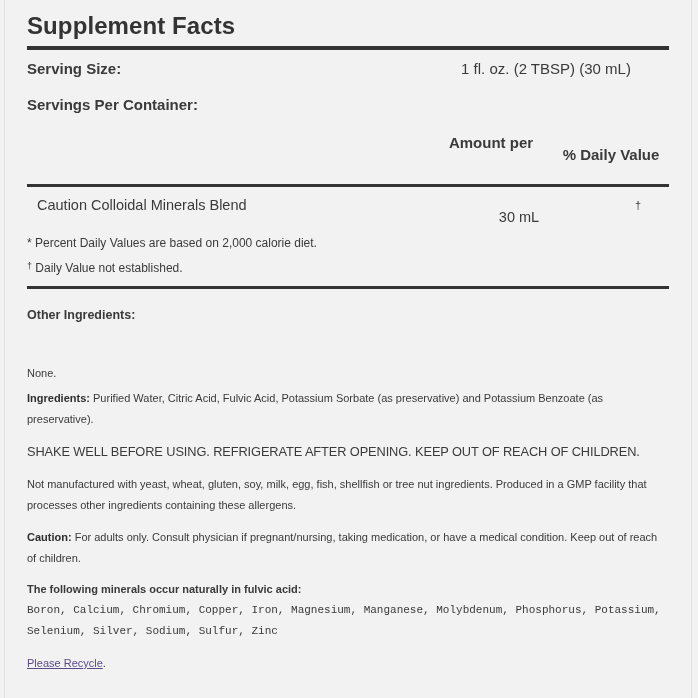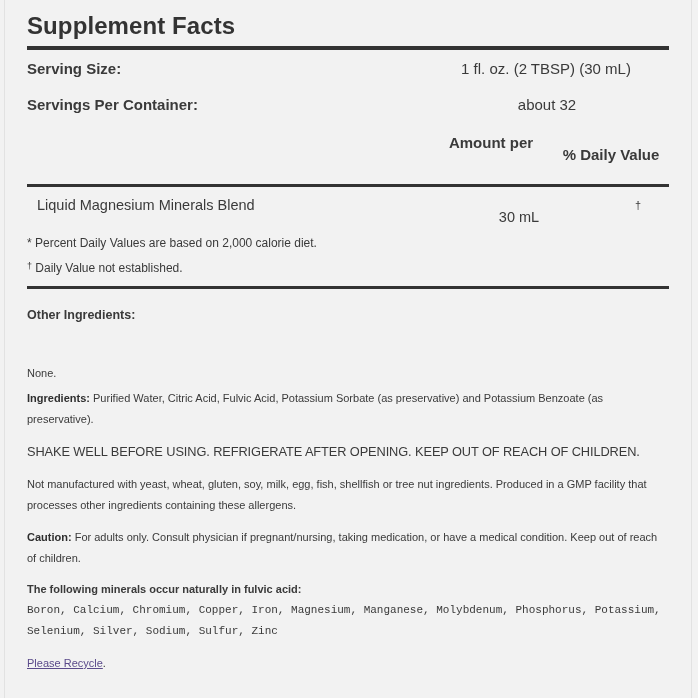--- a/index.html
+++ b/index.html
@@ -104,32 +104,31 @@
 <div class="title">Supplement Facts</div>
 <div class="rule-thick" style="top:46px;"></div>
 
 <div class="row" style="top:60px; height:20px;">
   <span class="label">Serving Size:</span>
   <span class="value" style="left:396px; width:246px; text-align:center; white-space:nowrap;">1 fl. oz. (2 TBSP) (30 mL)</span>
 </div>
 
 <div class="row" style="top:96px; height:20px;">
   <span class="label">Servings Per Container:</span>
-  <span class="value" style="left:430px; width:180px;">about 32</span>
 </div>
 
 <div class="col-head" style="left:428px; top:131px; width:126px;">
   <div>Amount per</div>
 </div>
 <div class="col-head" style="left:552px; top:143px; width:118px;">% Daily Value</div>
 
 <div class="rule-thick" style="top:184px; height:3px;"></div>
 
 <div class="ingredient-row">
-  <span style="position:absolute; left:10px;">Liquid Magnesium Minerals Blend</span>
+  <span style="position:absolute; left:10px;">Caution Colloidal Minerals Blend</span>
   <span style="position:absolute; left:430px; width:124px; text-align:center;margin-top:12px;">30 mL</span>
   <span style="position:absolute; left:552px; width:118px; text-align:center; font-size:11px; top:2px;">†</span>
 </div>
 
 <div class="footnote" style="top:236px;">* Percent Daily Values are based on 2,000 calorie diet.</div>
 <div class="footnote" style="top:261px;">
   <span style="font-size:9px; vertical-align:top;">†</span>
   <span>Daily Value not established.</span>
 </div>
 

